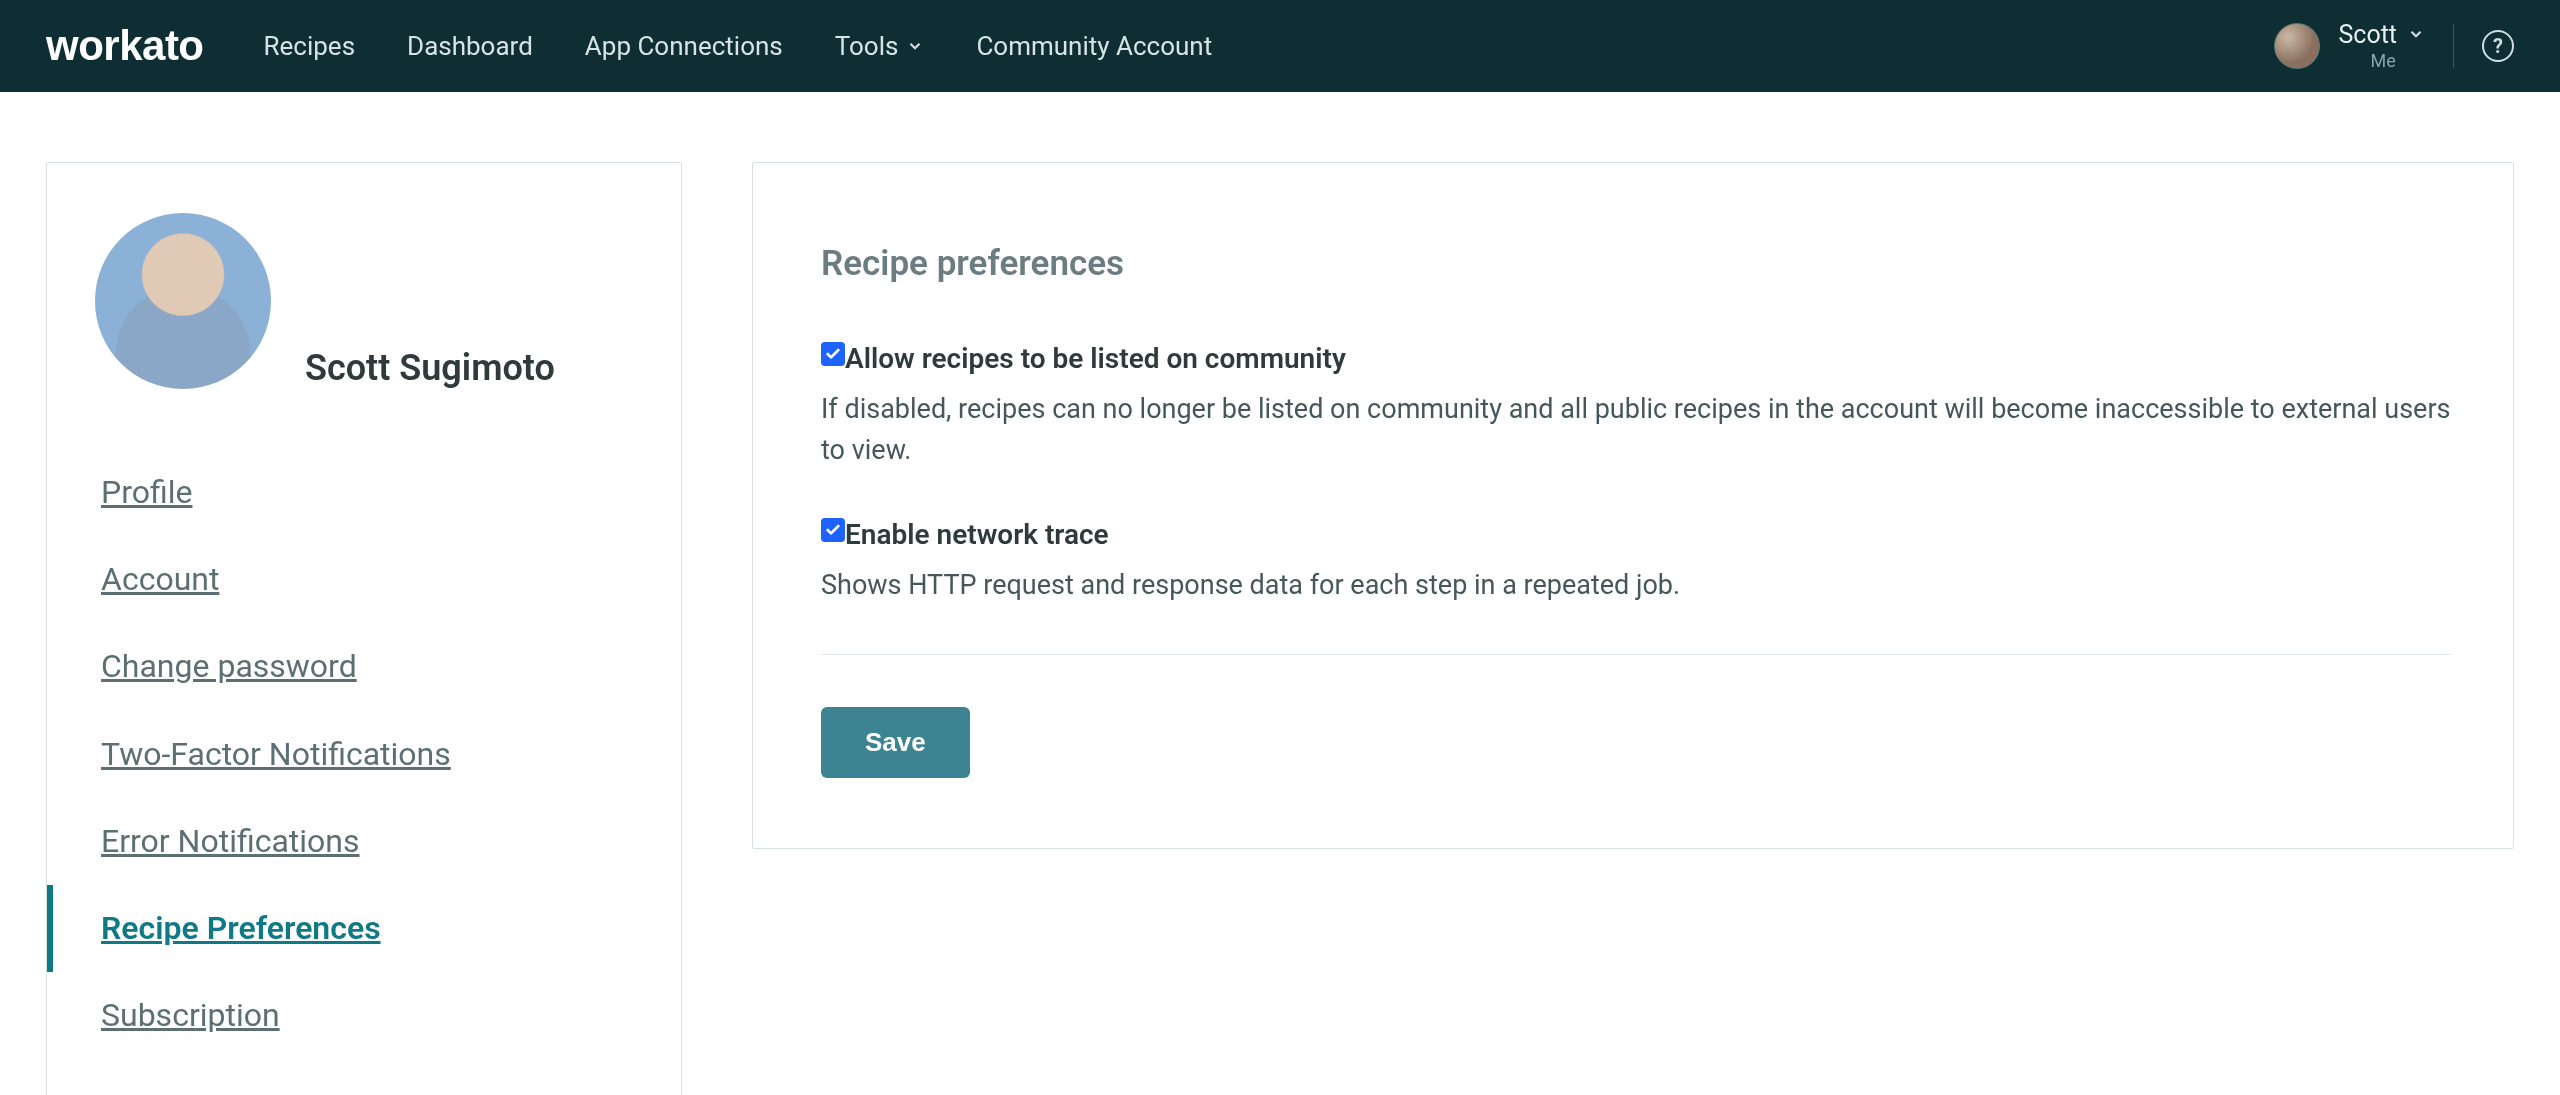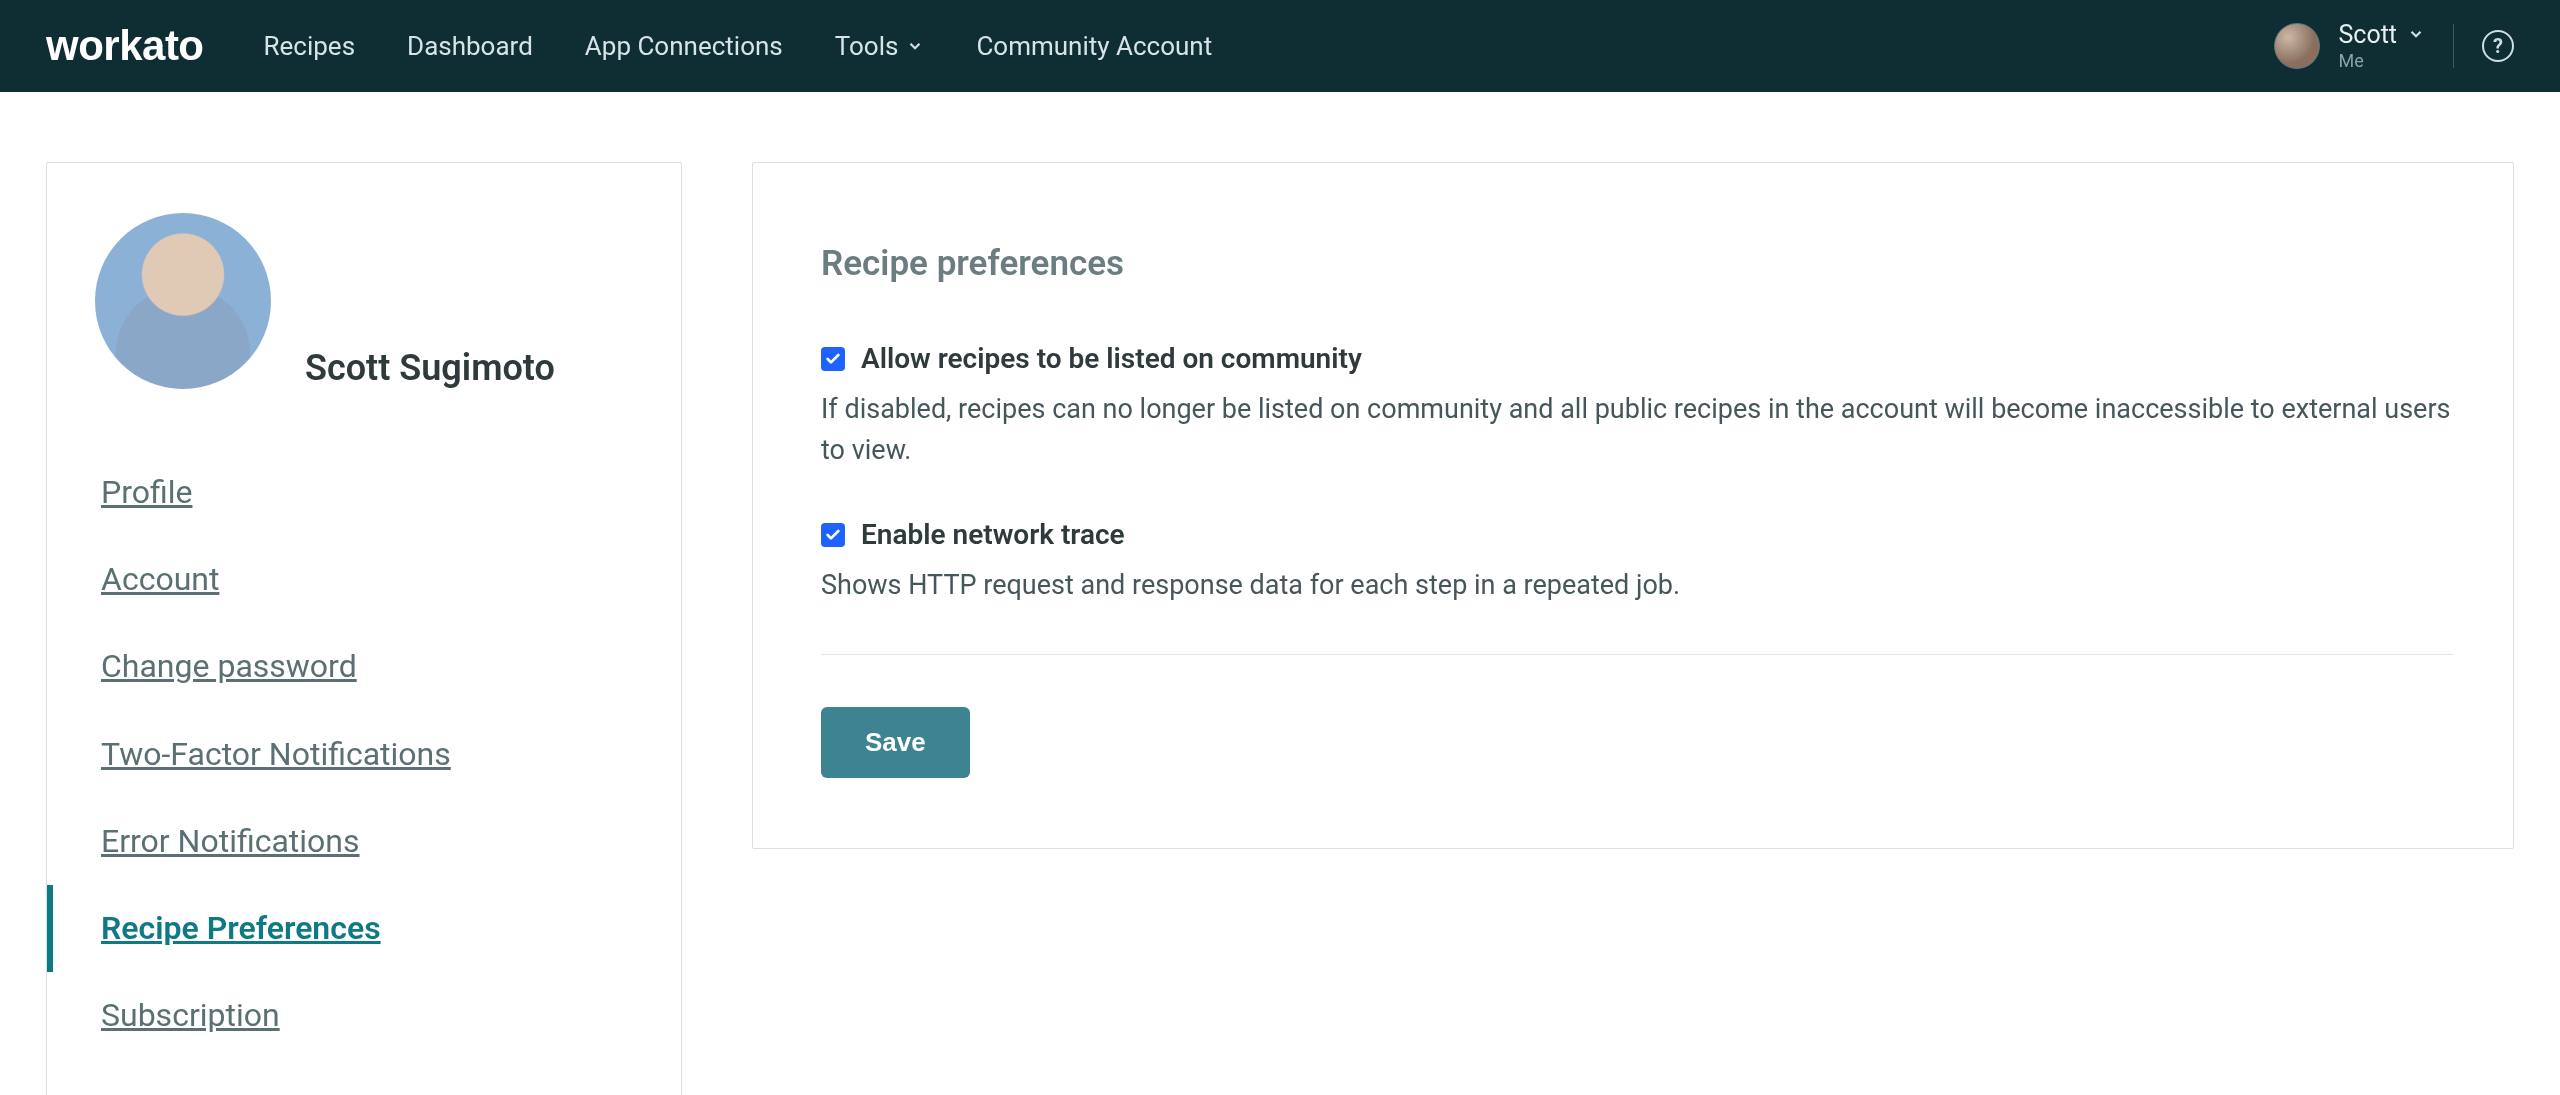--- a/index.html
+++ b/index.html
@@ -66,20 +66,21 @@
   .user-name-row {
     display: flex;
     align-items: center;
     gap: 10px;
     color: #e8f0f1;
     font-size: 25px;
   }
   .user-sub {
     color: #8aa3a7;
     font-size: 18px;
+    margin-left: 32px;
   }
   .divider-v {
     width: 1px;
     height: 44px;
     background: #3a5a60;
     margin: 0 28px;
   }
   .help-icon {
     width: 32px;
     height: 32px;
@@ -158,22 +159,21 @@
     font-size: 35px;
     font-weight: 600;
     color: #6c7d81;
     margin-bottom: 58px;
   }
   .pref-block {
     margin-bottom: 48px;
   }
   .pref-label-row {
     display: flex;
-    align-items: center;
-    gap: 16px;
+    gap: 0;
     margin-bottom: 14px;
   }
   .checkbox {
     width: 24px;
     height: 24px;
     background: #1e62ff;
     border-radius: 4px;
     display: flex;
     align-items: center;
     justify-content: center;

